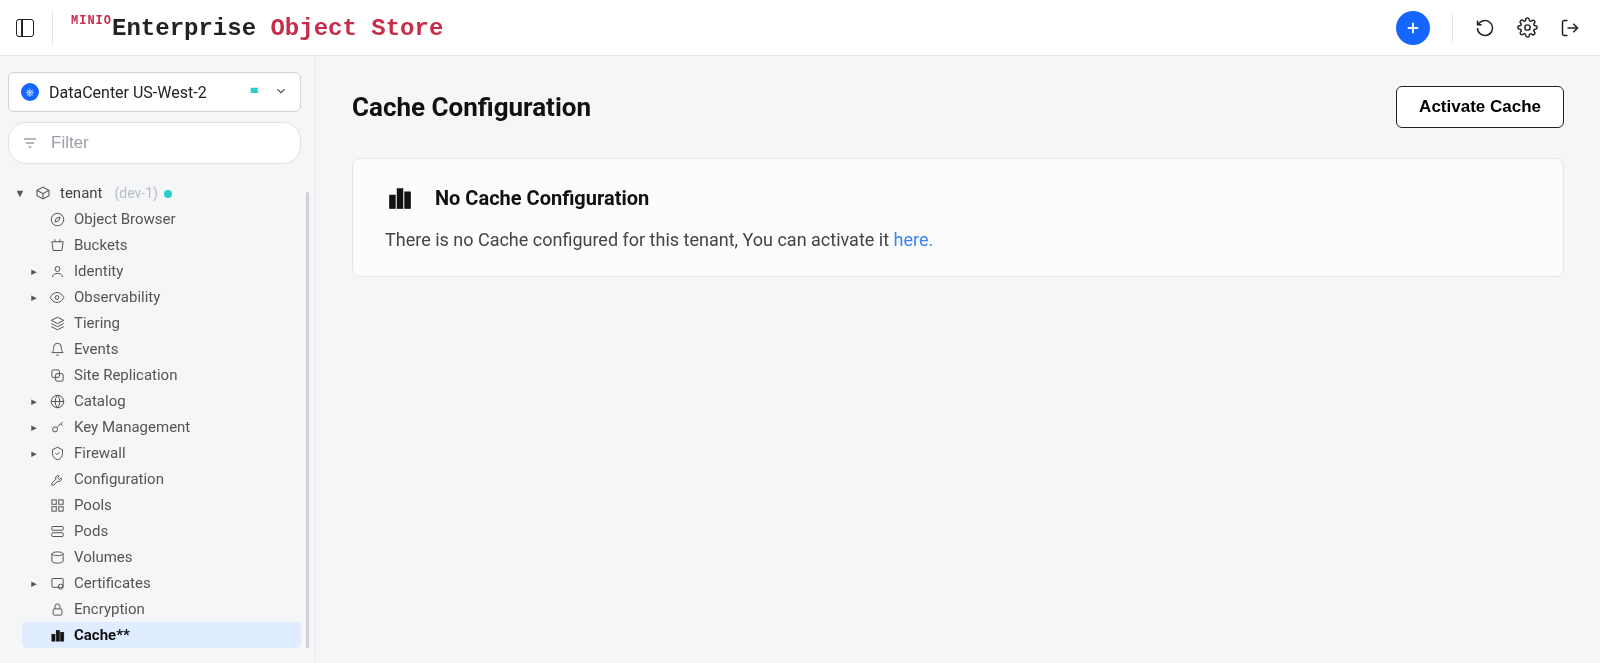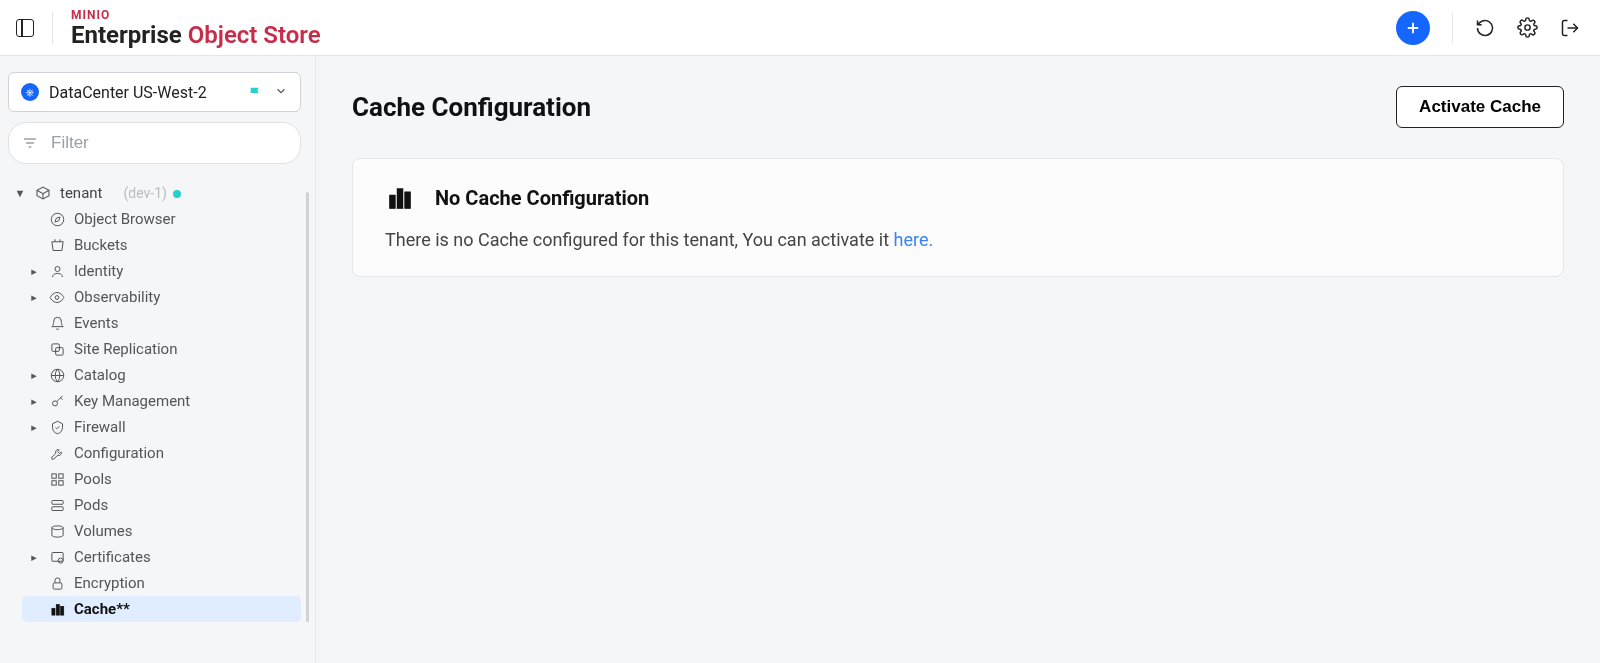--- a/index.html
+++ b/index.html
@@ -29,21 +29,21 @@
   }
   .collapse-btn::after {
     content: "";
     position: absolute; left: 4px; top: 0; bottom: 0;
     width: 1.6px; background: #222;
   }
   .top-divider {
     width:1px; height:32px; background:#e5e5e5;
     margin: 0 18px;
   }
-  .logo-block { display: flex; flex-direction: column; line-height: 1; }
+  .logo-block { display: flex; flex-direction: row; line-height: 1; font-family: Liberation Mono, monospace; }
   .logo-line { color:#C72C48; font-weight:700; font-size:12px; letter-spacing:1px; }
   .logo-main { font-size:24px; font-weight:700; margin-top:2px; }
   .logo-main .red { color:#C72C48; font-weight:600; }
   .top-spacer { flex: 1; }
   .top-actions { display:flex; align-items:center; gap:22px; }
   .plus-btn {
     width:34px; height:34px; border-radius:50%;
     background:#1565ff; display:flex; align-items:center; justify-content:center;
     cursor:pointer;
   }
@@ -99,21 +99,21 @@
     padding: 3px 6px; gap:8px;
     cursor:pointer; border-radius:5px;
     min-height:26px;
   }
   .nav-row .arrow { width:12px; display:flex; justify-content:center; font-size:11px; color:#555; }
   .nav-row .arrow.hidden { visibility:hidden; }
   .nav-row .ico { width:18px; display:flex; justify-content:center; }
   .nav-row .ico svg { stroke:#555; }
   .nav-row .lbl { flex:1; white-space:nowrap; }
   .nav-root .lbl { color:#444; }
-  .nav-root .suffix { color:#b9bdc2; margin-left:21px; font-size:14px;}
+  .nav-root .suffix { color:#b9bdc2; margin-left:12px; font-size:14px;}
   .nav-root .dot { width:8px;height:8px;border-radius:50%;background:#28cfcf;display:inline-block;margin-left:6px; }
   .nav-child { padding-left: 14px; }
   .nav-row.active { background:#e0ecff; }
   .nav-row.active .lbl { color:#111; font-weight:700; }
   .nav-row.active .ico svg { stroke:#111; }
 
   
   .main { flex:1; padding: 30px 36px; }
   .page-head { display:flex; align-items:center; margin-bottom:30px; }
   .page-title { font-size:26px; font-weight:700; color:#111; flex:1; }
@@ -257,20 +257,31 @@
                   <path d="M1 12s4-8 11-8 11 8 11 8-4 8-11 8-11-8-11-8z"></path>
                   <circle cx="12" cy="12" r="3"></circle>
                 </svg>
               </span>
               <span class="lbl">Observability</span>
             </div>
           <div class="nav-row">
               <span class="arrow hidden">▸</span>
               <span class="ico">
                 <svg width="15" height="15" viewBox="0 0 24 24" fill="none" stroke-width="1.6">
+                  <polygon points="12 2 2 7 12 12 22 7 12 2"></polygon>
+                  <polyline points="2 17 12 22 22 17"></polyline>
+                  <polyline points="2 12 12 17 22 12"></polyline>
+                </svg>
+              </span>
+              <span class="lbl">Tiering</span>
+            </div>
+          <div class="nav-row">
+              <span class="arrow hidden">▸</span>
+              <span class="ico">
+                <svg width="15" height="15" viewBox="0 0 24 24" fill="none" stroke-width="1.6">
                   <path d="M18 8a6 6 0 0 0-12 0c0 7-3 9-3 9h18s-3-2-3-9"></path>
                   <path d="M10 21h4"></path>
                 </svg>
               </span>
               <span class="lbl">Events</span>
             </div>
           <div class="nav-row">
               <span class="arrow hidden">▸</span>
               <span class="ico">
                 <svg width="15" height="15" viewBox="0 0 24 24" fill="none" stroke-width="1.6">

